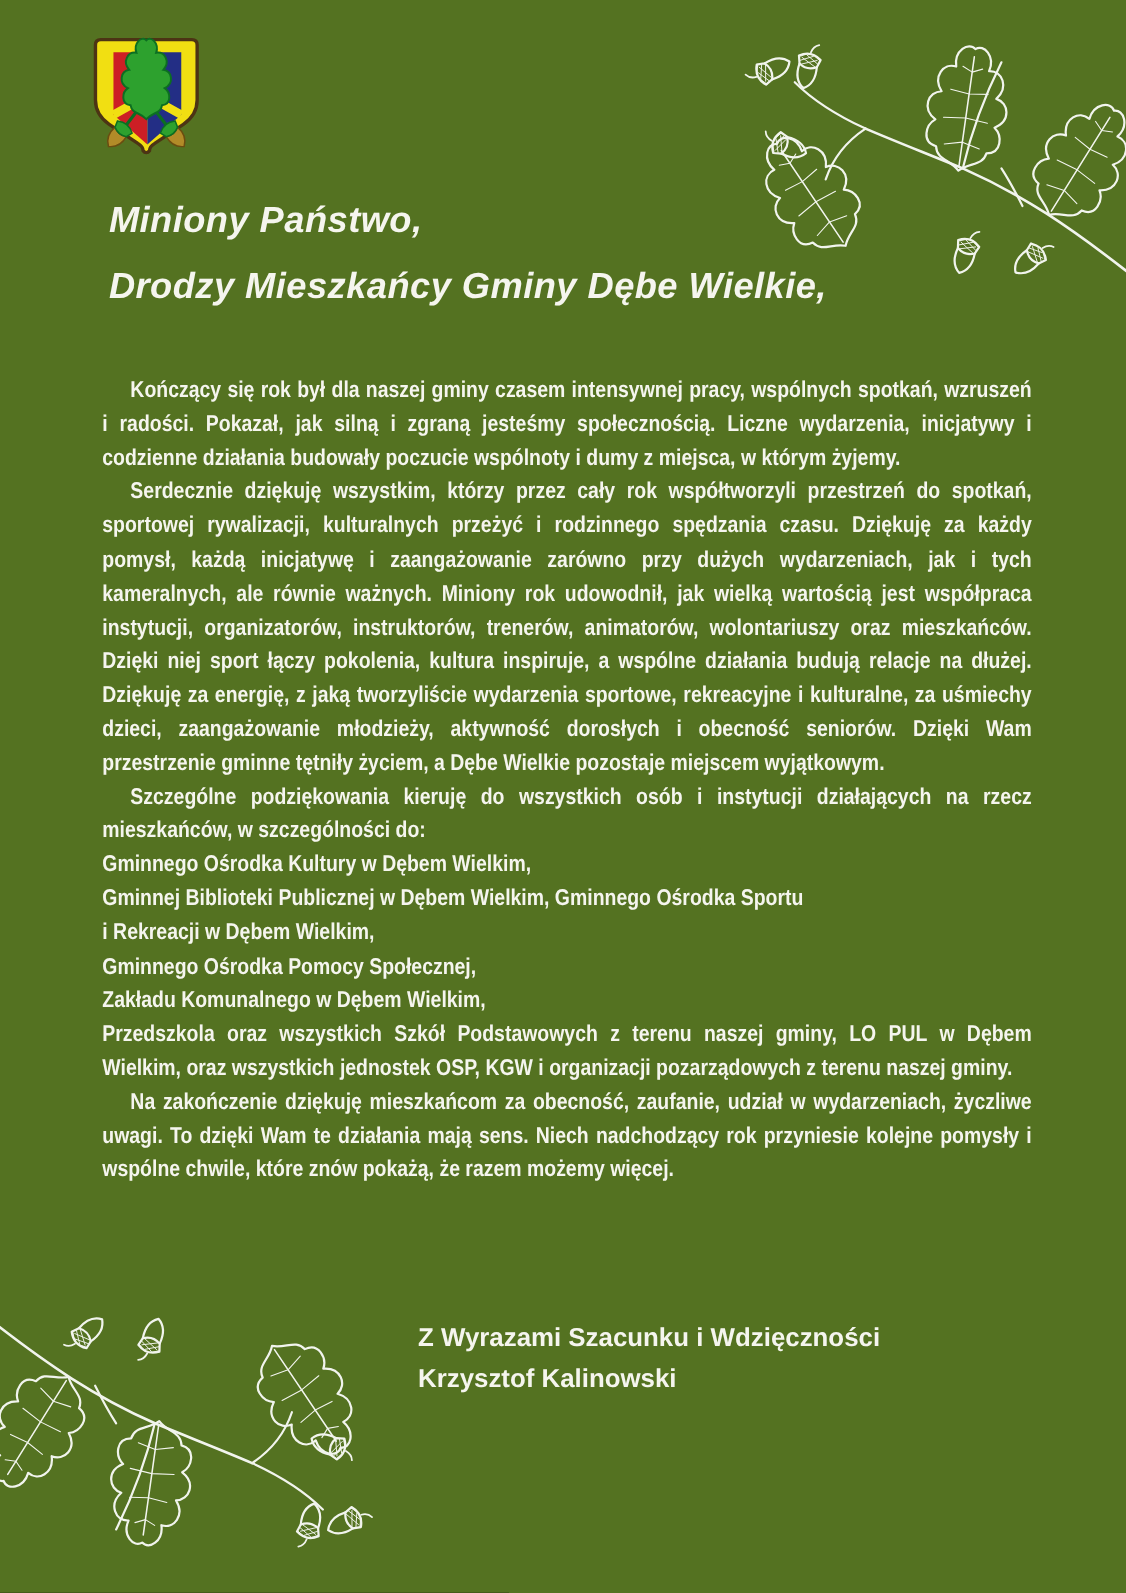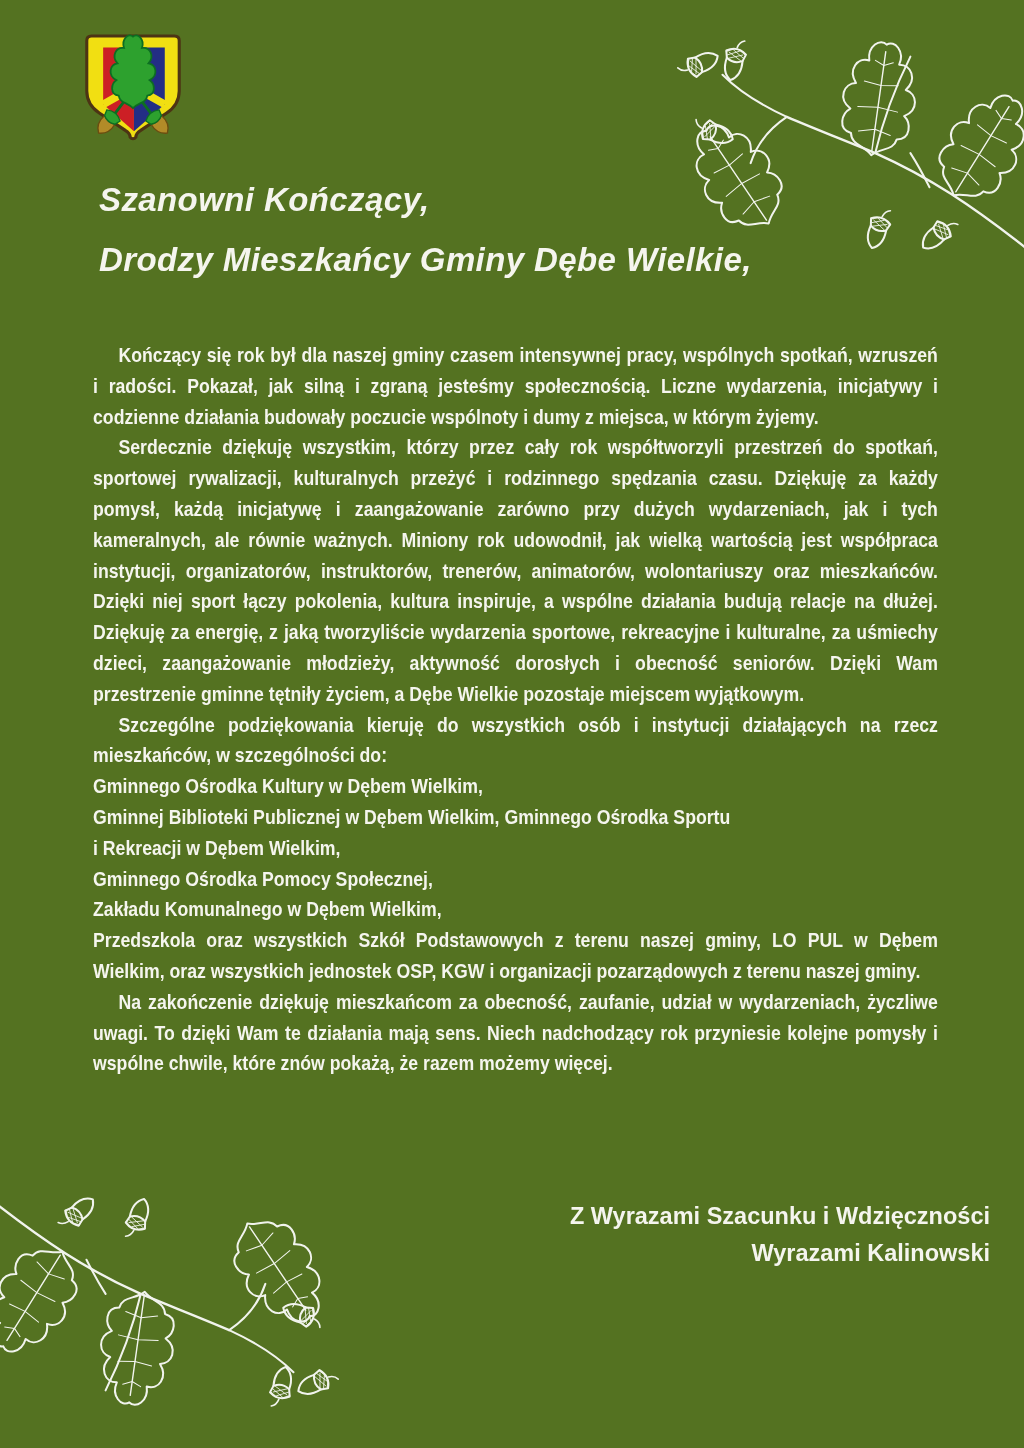--- a/index.html
+++ b/index.html
@@ -38,21 +38,21 @@
     width:994px; transform:scaleX(0.85); transform-origin:left top;
     font-size:20.8px; font-weight:bold; line-height:30.8px;
     text-align:justify; text-align-last:left;
   }
   .body-text p { margin:0; }
   .body-text p.ind { text-indent:30px; }
 
   
   .signature {
     position:absolute; left:380px; top:1198px; z-index:1;
-    width:610px; text-align:right;
+    width:610px; text-align:left;
     font-size:23.5px; font-weight:bold; line-height:37px;
   }
 </style>
 </head>
 <body>
 
 <div class="page">
 
   <svg class="crest" viewBox="0 0 108 114">
     <path d="M11,3 H97 Q102,3 102,8 V60 Q102,74 89,83 L62,101 Q57,104 57,108 A4,5 0 0 1 51,108 Q51,104 46,101 L19,83 Q6,74 6,60 V8 Q6,3 11,3 Z" stroke="#4c3414" stroke-width="3.2" fill="#f1df12"></path>
@@ -128,35 +128,35 @@
       </g>
     </g>
   </svg>
 
   <svg class="deco deco-bl" viewBox="0 0 412 236">
     <use href="#deco-branch"></use>
   </svg>
 
 
   <div class="heading">
-    <div>Szanowni Kończący,</div>
+    <div>Miniony Państwo,</div>
     <div>Drodzy Mieszkańcy Gminy Dębe Wielkie,</div>
   </div>
 
   <div class="body-text">
     <p class="ind">Kończący się rok był dla naszej gminy czasem intensywnej pracy, wspólnych spotkań, wzruszeń i radości. Pokazał, jak silną i zgraną jesteśmy społecznością. Liczne wydarzenia, inicjatywy i codzienne działania budowały poczucie wspólnoty i dumy z miejsca, w którym żyjemy.</p>
     <p class="ind">Serdecznie dziękuję wszystkim, którzy przez cały rok współtworzyli przestrzeń do spotkań, sportowej rywalizacji, kulturalnych przeżyć i rodzinnego spędzania czasu. Dziękuję za każdy pomysł, każdą inicjatywę i zaangażowanie zarówno przy dużych wydarzeniach, jak i tych kameralnych, ale równie ważnych. Miniony rok udowodnił, jak wielką wartością jest współpraca instytucji, organizatorów, instruktorów, trenerów, animatorów, wolontariuszy oraz mieszkańców. Dzięki niej sport łączy pokolenia, kultura inspiruje, a wspólne działania budują relacje na dłużej. Dziękuję za energię, z jaką tworzyliście wydarzenia sportowe, rekreacyjne i kulturalne, za uśmiechy dzieci, zaangażowanie młodzieży, aktywność dorosłych i obecność seniorów. Dzięki Wam przestrzenie gminne tętniły życiem, a Dębe Wielkie pozostaje miejscem wyjątkowym.</p>
     <p class="ind">Szczególne podziękowania kieruję do wszystkich osób i instytucji działających na rzecz mieszkańców, w szczególności do:</p>
     <p>Gminnego Ośrodka Kultury w Dębem Wielkim,</p>
     <p>Gminnej Biblioteki Publicznej w Dębem Wielkim, Gminnego Ośrodka Sportu</p>
     <p>i Rekreacji w Dębem Wielkim,</p>
     <p>Gminnego Ośrodka Pomocy Społecznej,</p>
     <p>Zakładu Komunalnego w Dębem Wielkim,</p>
     <p>Przedszkola oraz wszystkich Szkół Podstawowych z terenu naszej gminy, LO PUL w Dębem Wielkim, oraz wszystkich jednostek OSP, KGW i organizacji pozarządowych z terenu naszej gminy.</p>
     <p class="ind">Na zakończenie dziękuję mieszkańcom za obecność, zaufanie, udział w wydarzeniach, życzliwe uwagi. To dzięki Wam te działania mają sens. Niech nadchodzący rok przyniesie kolejne pomysły i wspólne chwile, które znów pokażą, że razem możemy więcej.</p>
   </div>
 
   <div class="signature">
     <div>Z Wyrazami Szacunku i Wdzięczności</div>
-    <div>Wyrazami Kalinowski</div>
+    <div>Krzysztof Kalinowski</div>
   </div>
 
 </div>
 
 </body></html>

